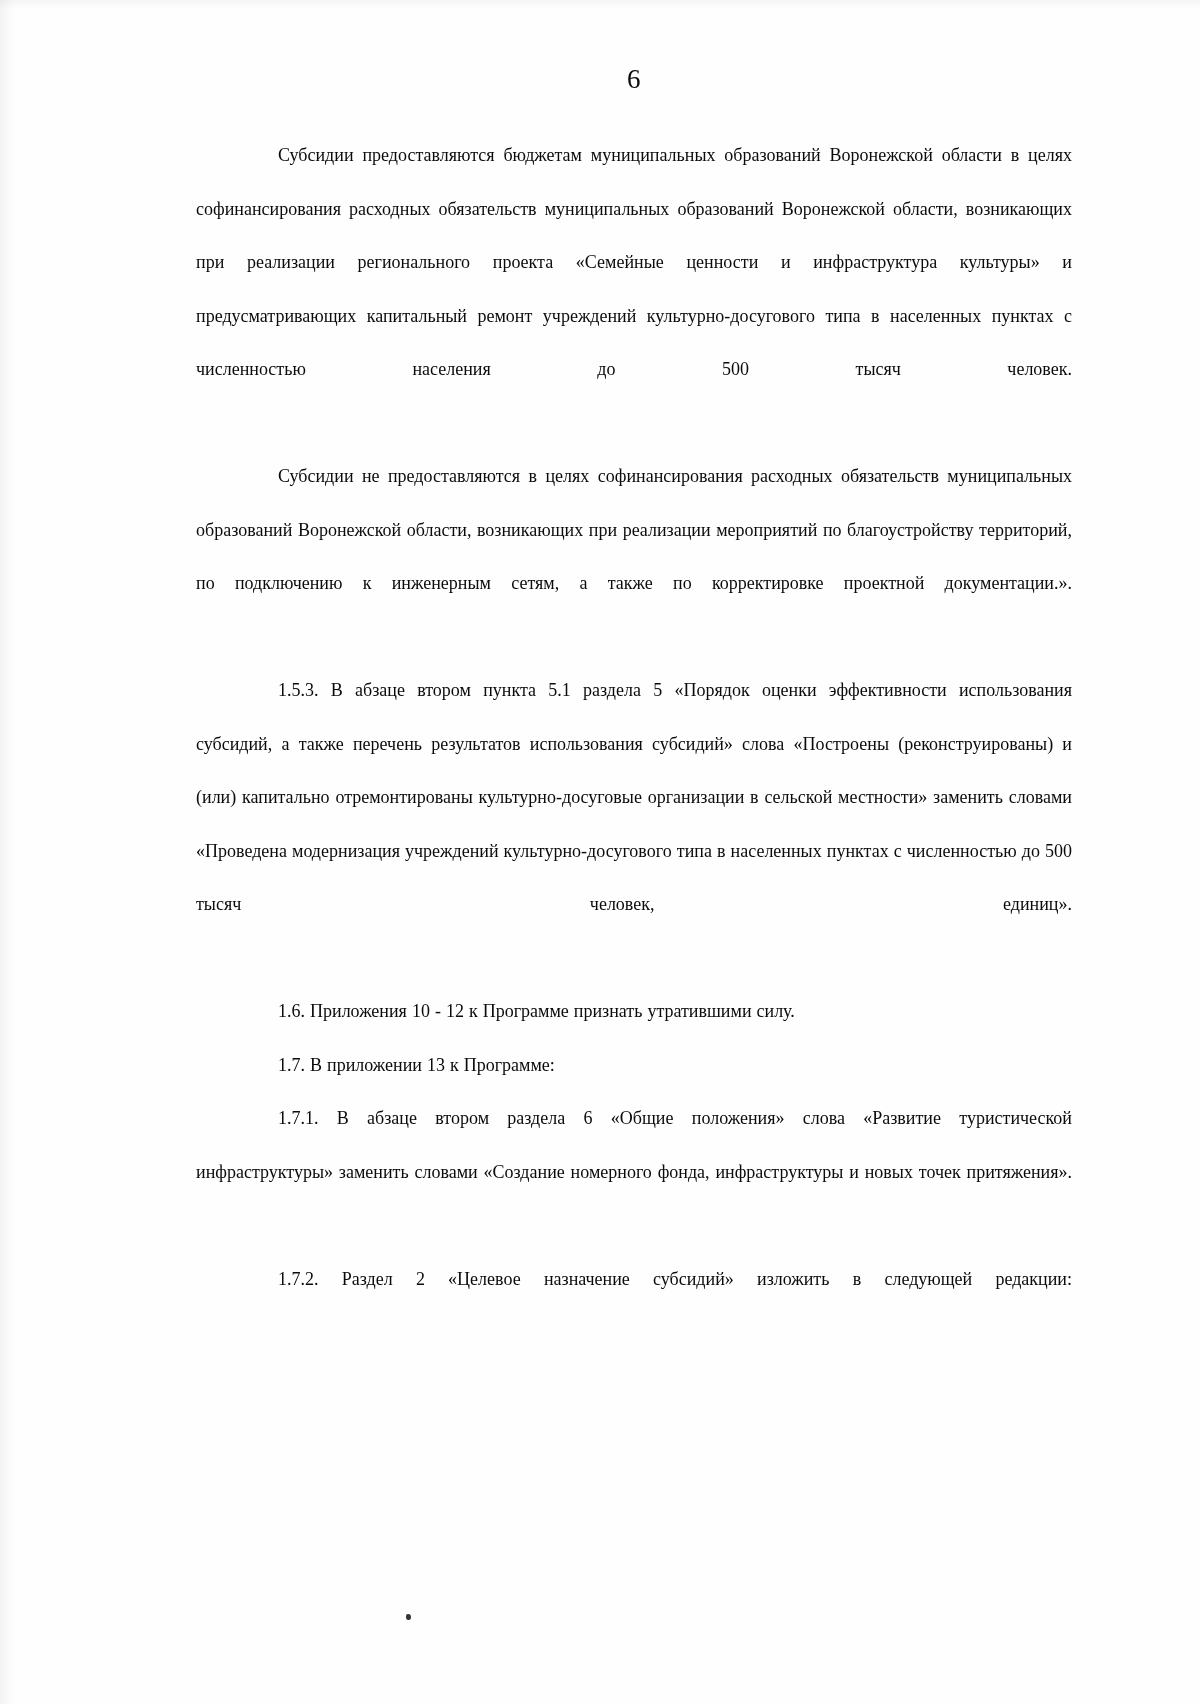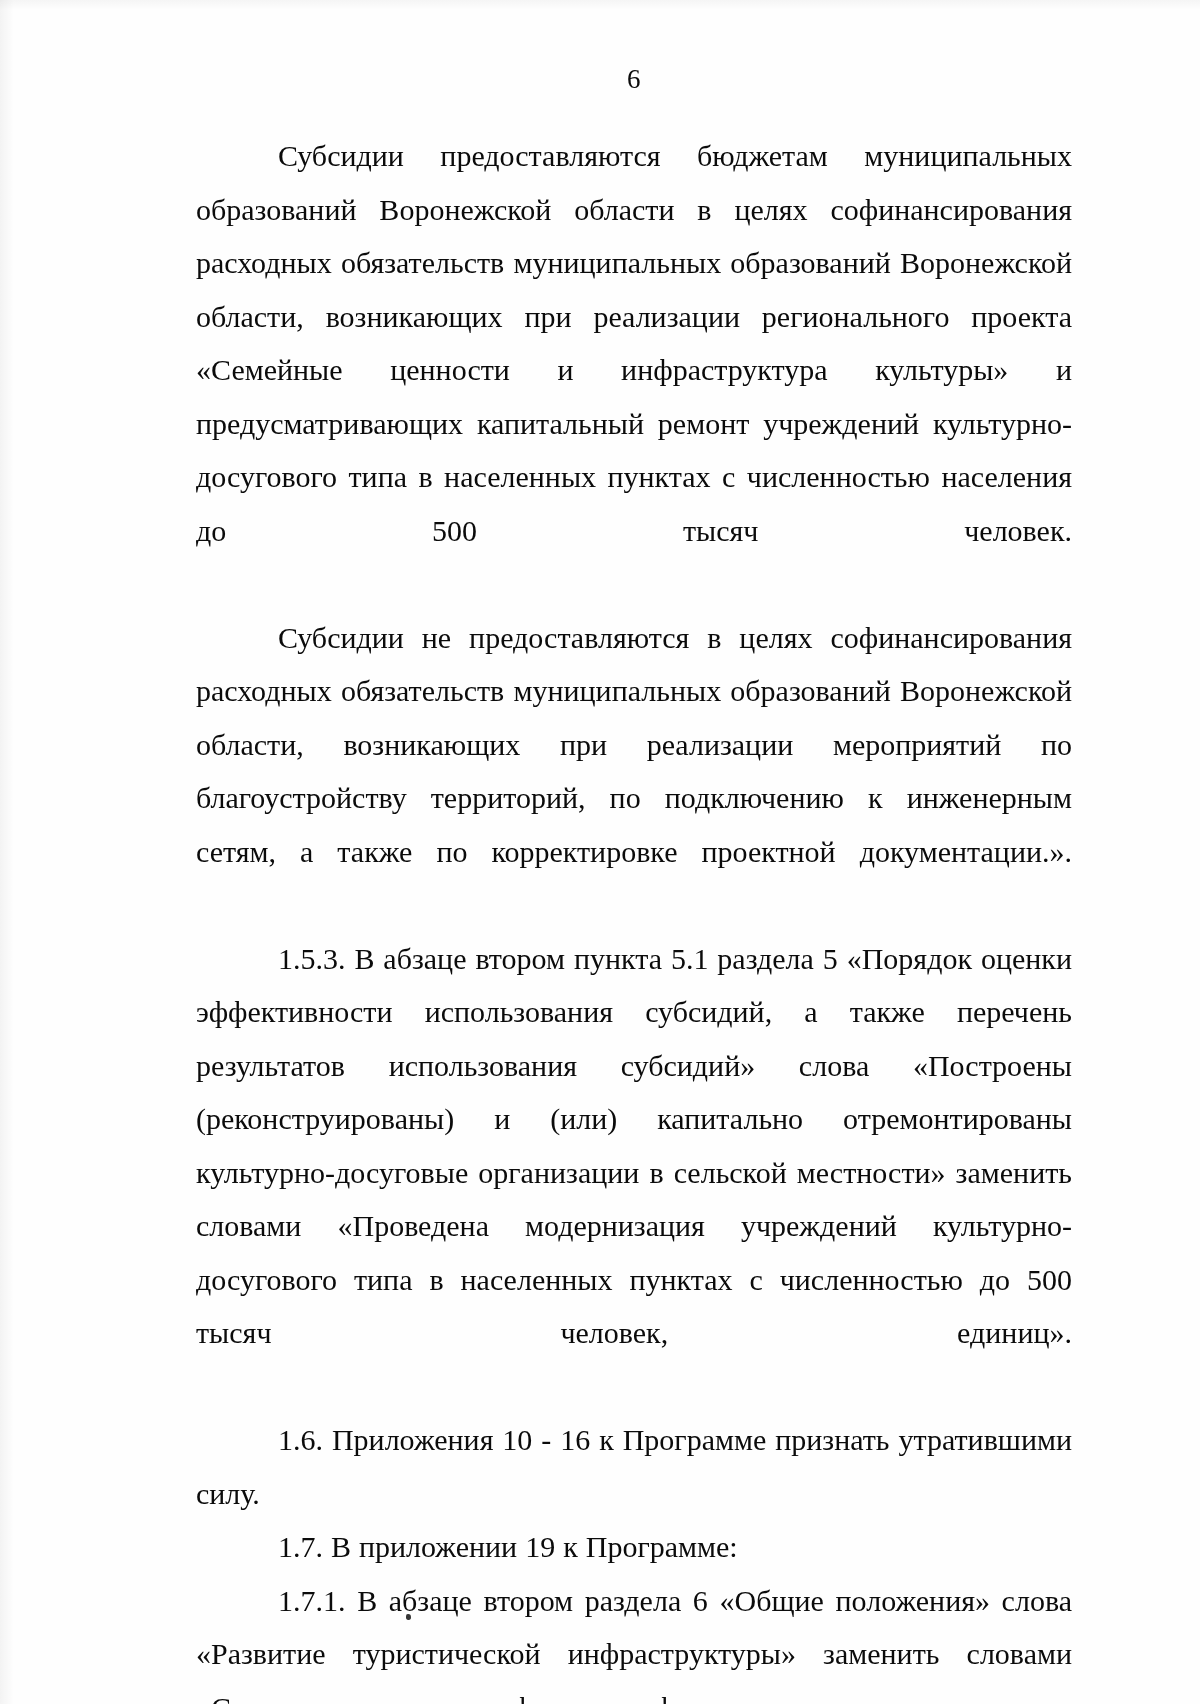--- a/index.html
+++ b/index.html
@@ -42,21 +42,21 @@
   }
   .page-number {
     text-align: center;
     font-size: 27px;
     line-height: 1.0;
     margin: 0 0 36px 0;
     letter-spacing: 0.3px;
   }
   p.para {
     margin: 0;
-    font-size: 30px;
+    font-size: 18px;
     line-height: 53.5px;
     text-align: justify;
     text-indent: 82px;
     text-justify: inter-word;
     word-spacing: 0.5px;
   }
   
   p.para::after {
     content: "";
     display: inline-block;
@@ -88,23 +88,23 @@
   <div class="content">
 
     <div class="page-number">6</div>
 
     <p class="para">Субсидии предоставляются бюджетам муниципальных образований Воронежской области в целях софинансирования расходных обязательств муниципальных образований Воронежской области, возникающих при реализации регионального проекта «Семейные ценности и инфраструктура культуры» и предусматривающих капитальный ремонт учреждений культурно-досугового типа в населенных пунктах с численностью населения до 500 тысяч человек.</p>
 
     <p class="para">Субсидии не предоставляются в целях софинансирования расходных обязательств муниципальных образований Воронежской области, возникающих при реализации мероприятий  по благоустройству территорий, по подключению к инженерным сетям, а также по корректировке проектной документации.».</p>
 
     <p class="para">1.5.3. В абзаце втором пункта 5.1 раздела 5 «Порядок оценки эффективности использования субсидий, а также перечень результатов использования субсидий» слова «Построены (реконструированы) и (или) капитально отремонтированы культурно-досуговые организации в сельской местности» заменить словами «Проведена модернизация учреждений культурно-досугового типа в населенных пунктах с численностью до 500 тысяч человек, единиц».</p>
 
-    <p class="para nostretch">1.6. Приложения 10 - 16 к Программе признать утратившими силу.</p>
+    <p class="para nostretch">1.6. Приложения 10 - 12 к Программе признать утратившими силу.</p>
 
-    <p class="para nostretch">1.7. В приложении 19 к Программе:</p>
+    <p class="para nostretch">1.7. В приложении 13 к Программе:</p>
 
     <p class="para">1.7.1. В абзаце втором раздела 6 «Общие положения» слова «Развитие туристической инфраструктуры» заменить словами «Создание номерного фонда, инфраструктуры и новых точек притяжения».</p>
 
     <p class="para">1.7.2. Раздел 2 «Целевое назначение субсидий» изложить в следующей редакции:</p>
 
   </div>
 
   <div class="ink-dot"></div>
 
 </div>

